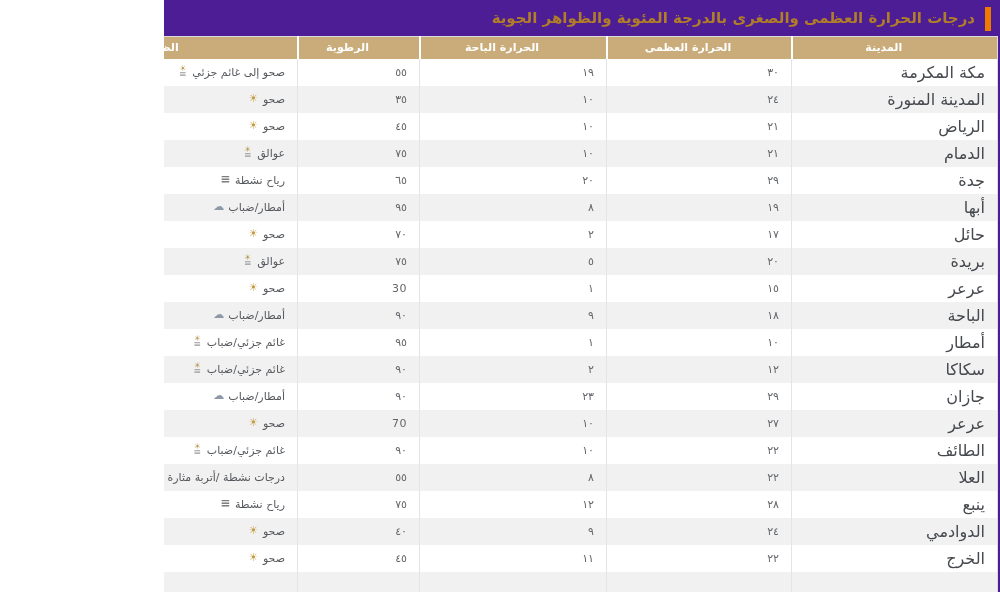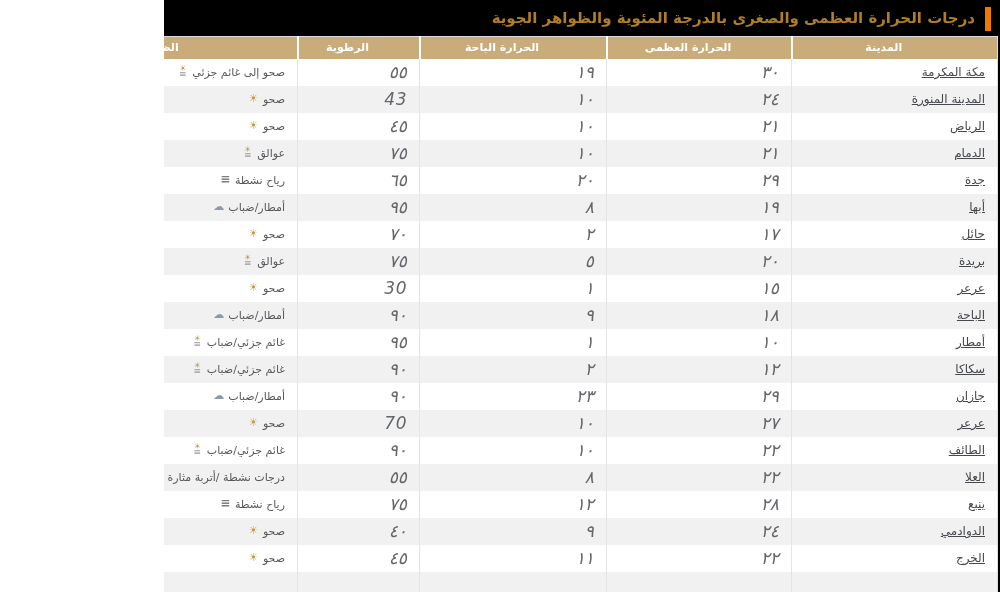--- a/index.html
+++ b/index.html
@@ -1,39 +1,39 @@
 <!DOCTYPE html>
 <html lang="ar" dir="rtl"><head>
 <meta charset="utf-8">
 <style>
   * { margin:0; padding:0; box-sizing:border-box; }
   html,body { background:#ffffff; }
   body { font-family:"DejaVu Sans", sans-serif; }
-  .page { width:836px; height:592px; overflow:hidden; background:#000000; position:relative; }
+  .page { width:836px; height:592px; overflow:hidden; background:#4c1d95; position:relative; }
 
   .title-bar { display:flex; align-items:center; padding:8px 9px 6px 0; height:36px; }
   .accent-bar { width:6px; height:24px; background:#ee7a00; display:inline-block; }
   .page-title { font-size:15px; font-weight:bold; color:#b07d28; margin-right:10px; line-height:1.3; }
 
   table.weather { width:996px; margin:0 2px; border-collapse:collapse; table-layout:fixed;
                   border:1px solid #dcdcdc; }
   col.c-city{width:206px} col.c-max{width:185px} col.c-min{width:187px}
   col.c-hum{width:122px}  col.c-phen{width:296px}
 
   thead th { background:#c9ac7a; color:#ffffff; font-size:11px; font-weight:bold;
              height:22px; padding:0 26px 0 4px;margin-top:17px; }
   thead th + th { border-right:2px solid #ffffff; }
 
   tbody td { height:27px; font-size:11px; color:#555; text-align:right;
              padding:0 12px 0 6px; white-space:nowrap; overflow:hidden; }
   tbody td + td { border-right:1px solid #e4e4e4; }
   tbody tr:nth-child(even) td { background:#f1f1f1; }
   tbody tr:nth-child(odd) td { background:#ffffff; }
-  td.city { color:#45484d; font-size:12px;text-decoration:underline; }
-  td.num  { color:#63666b; font-size:17px; letter-spacing:0.5px;font-style:italic; }
+  td.city { color:#45484d; font-size:16px; }
+  td.num  { color:#63666b; font-size:11px; letter-spacing:0.5px; }
   td.phen { font-size:11px; color:#55585c; }
 
   .phen-wrap { display:inline-flex; align-items:center; gap:3px; }
   .icon { display:inline-flex; flex-direction:column; align-items:center;
           justify-content:center; line-height:0.6; min-width:13px; }
   .icon span { display:block; }
   .ic-sun  { color:#c49a3e; font-size:11px; }
   .ic-haze { color:#b59a55; font-size:8px; }
   .ic-haze span:last-child { color:#9a9a9a; font-size:9px; }
   .ic-wind { color:#7d7d7d; font-size:12px; font-weight:bold; }
@@ -77,21 +77,21 @@
               <span class="icon ic-haze">
                 <span>☀</span>
                 <span>≡</span>
               </span>
             </span></td>
         </tr>
         <tr>
           <td class="city">المدينة المنورة</td>
           <td class="num">٢٤</td>
           <td class="num">١٠</td>
-          <td class="num">43</td>
+          <td class="num">٣٥</td>
           <td class="phen"><span class="phen-wrap">
               <span>صحو</span>
               <span class="icon ic-sun">
                 <span>☀</span>
               </span>
             </span></td>
         </tr>
         <tr>
           <td class="city">الرياض</td>
           <td class="num">٢١</td>

